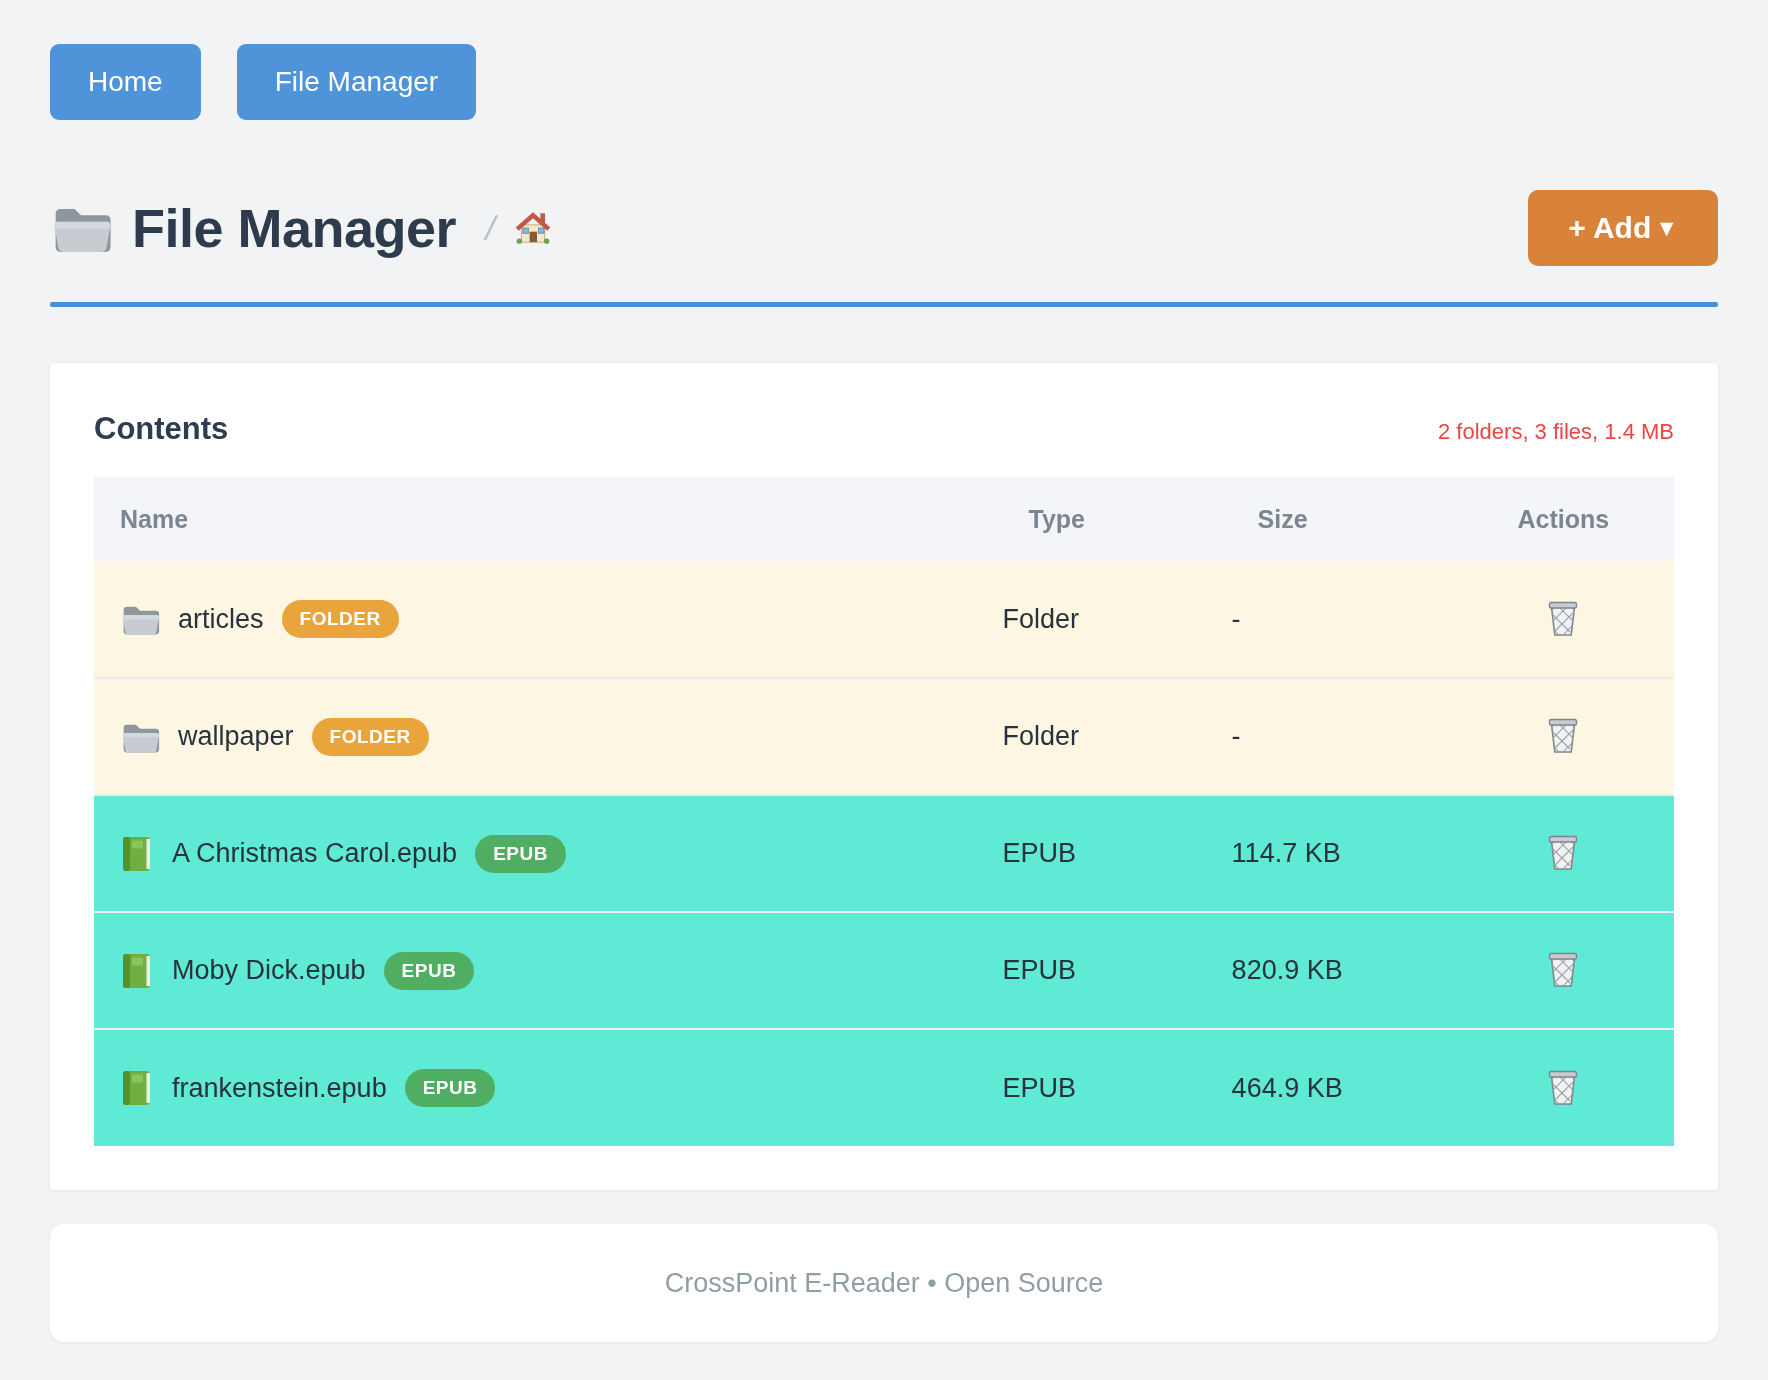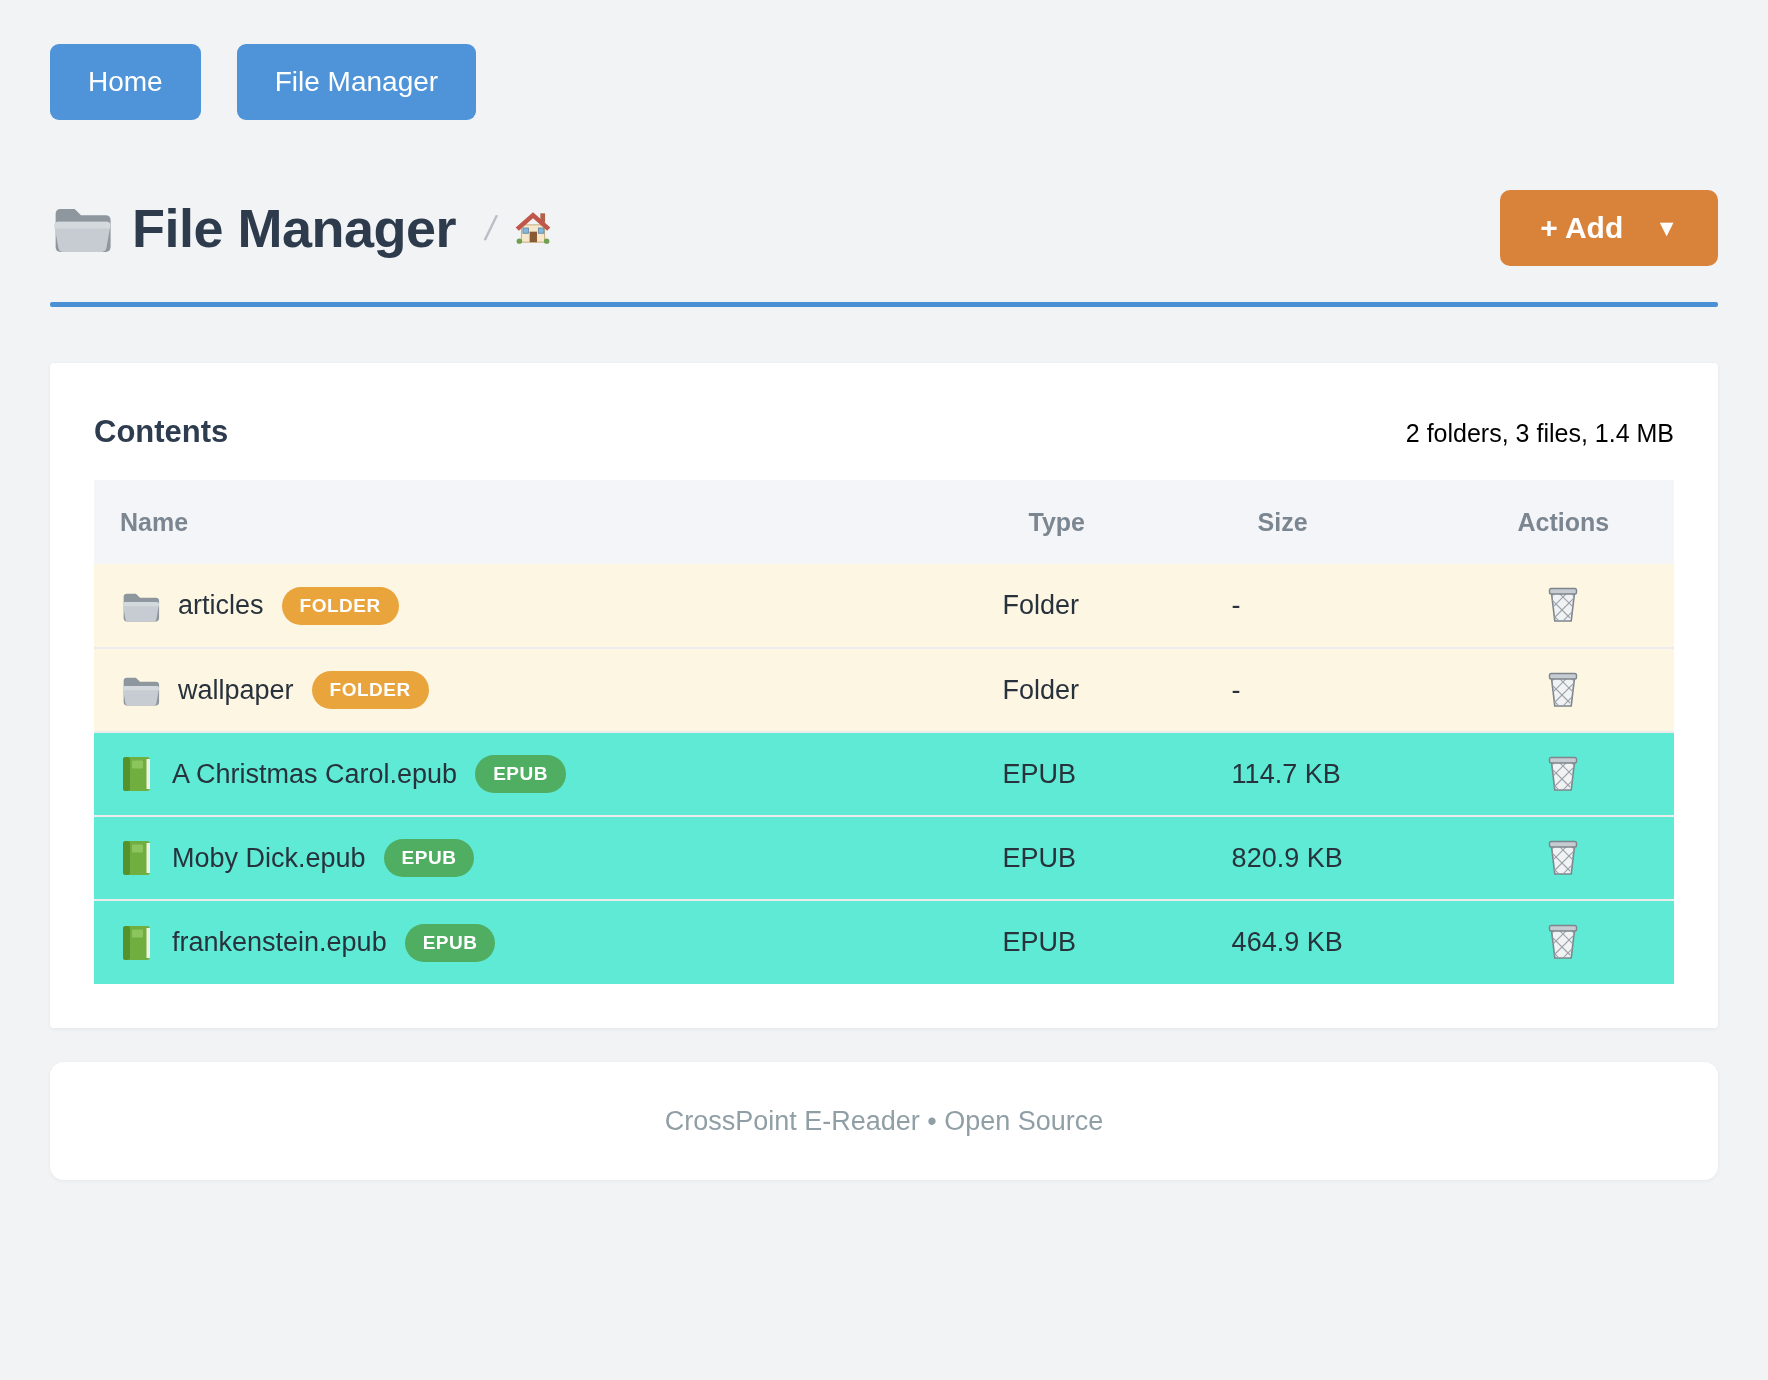--- a/index.html
+++ b/index.html
@@ -22,46 +22,46 @@
 
   
   .title-row { margin-top: 70px; display: flex; align-items: center; justify-content: space-between; }
   .title-left { display: flex; align-items: center; }
   .page-title { display: flex; align-items: center; gap: 20px; font-size: 54px; font-weight: 700; color: #2d3b4d; letter-spacing: -0.5px; }
   .title-folder-svg { width: 62px; height: 54px; }
   .crumb { display: flex; align-items: center; margin-left: 30px; }
   .crumb-slash { font-size: 34px; color: #b9bfc5; transform: skewX(-12deg); }
   .crumb-house-svg { width: 42px; height: 40px; margin-left: 16px; cursor: pointer; }
   .add-btn {
-    display: inline-flex; align-items: center; gap: 32px;
+    display: inline-flex; align-items: center; gap: 4px;
     height: 76px; padding: 0 40px;
     background: #d8823a; color: #fff; border: none; border-radius: 10px;
     font-size: 30px; font-weight: 700; cursor: pointer;
   }
   .add-caret { font-size: 23px; }
 
   .title-rule { margin-top: 36px; height: 5px; background: #4a90d5; border: none; border-radius: 2px; }
 
   
   .card {
     margin-top: 56px; background: #ffffff; border-radius: 4px;
     padding: 38px 44px 44px 44px;
     box-shadow: 0 1px 4px rgba(0,0,0,0.06);
   }
   .card-head { display: flex; align-items: baseline; justify-content: space-between; }
   .card-title { font-size: 31px; font-weight: 700; color: #2d3c4e; }
-  .card-summary { font-size: 25px; color: #000000; margin-top: 18px; }
+  .card-summary { font-size: 22px; color: #ef4444; margin-top: 18px; }
 
   table.files { margin-top: 30px; width: 100%; border-collapse: collapse; table-layout: fixed; }
   .files th {
     height: 84px; background: #f3f5f8; color: #7b8691;
     font-size: 25px; font-weight: 700; text-align: left; padding-left: 26px;
   }
   .files th.col-actions { text-align: center; padding-left: 0; }
-  .files td { height: 84px; font-size: 27px; border-bottom: 2px solid #ececec; }
+  .files td { height: 117px; font-size: 27px; border-bottom: 2px solid #ececec; }
   .files tr:last-child td { border-bottom: none; }
   tr.row-folder td { background: #fdf6e3; }
   tr.row-epub td { background: #5eead4; margin-left: 25px; }
   td.cell-name { padding-left: 26px; }
   .name-wrap { display: flex; align-items: center; gap: 18px; }
   .file-icon-svg { width: 40px; height: 36px; flex: 0 0 auto; }
   .book-icon-svg { width: 34px; height: 38px; flex: 0 0 auto; }
   .name-text { color: #28323c; cursor: pointer; }
   .badge {
     display: inline-flex; align-items: center; justify-content: center;

